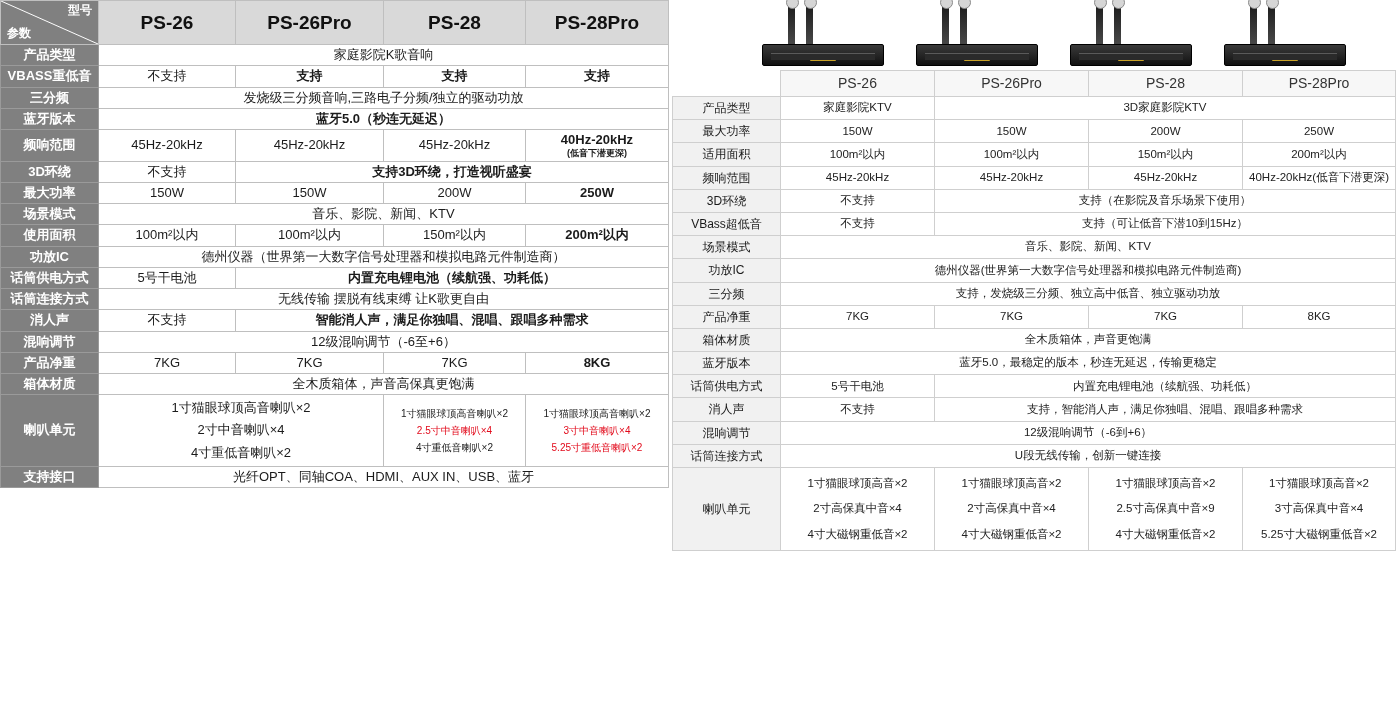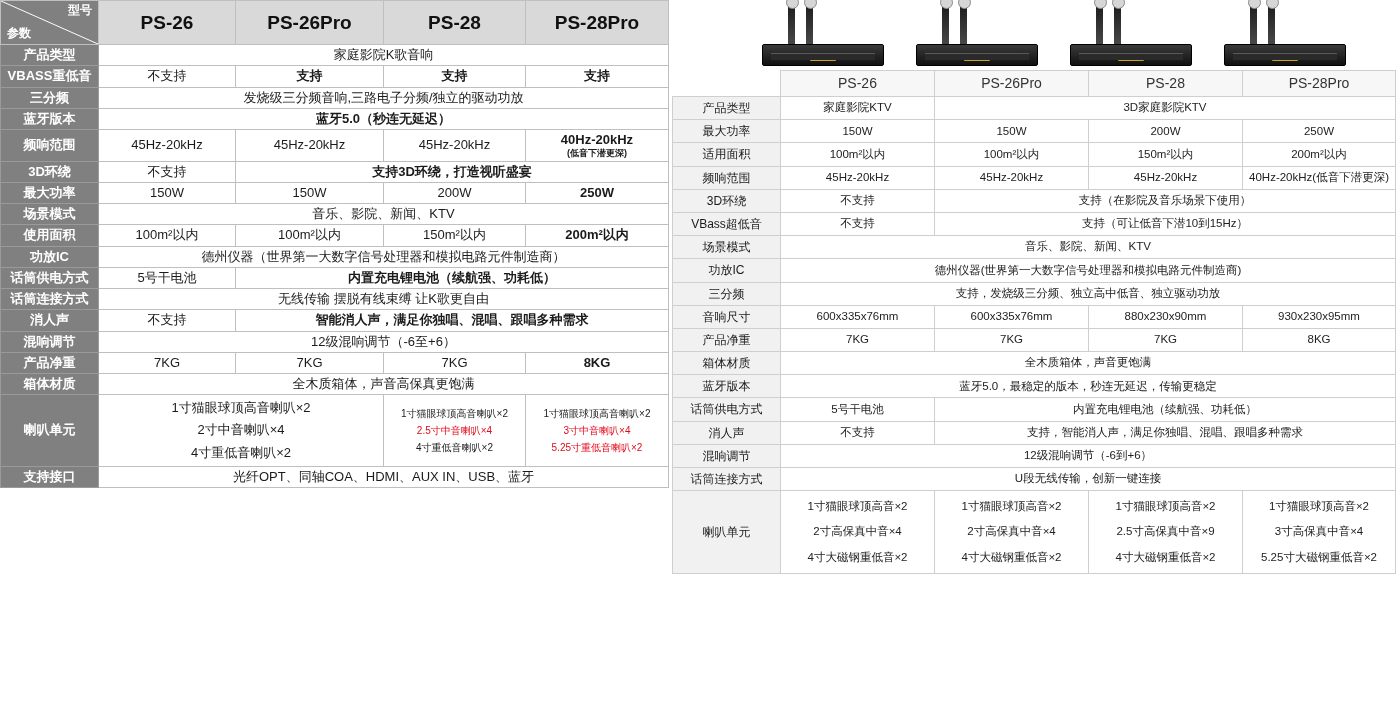--- a/index.html
+++ b/index.html
@@ -437,35 +437,20 @@
               <span class="mline">德州仪器(世界第一大数字信号处理器和模拟电路元件制造商)</span>
             </td>
           </tr>
           <tr>
             <td class="rlabel">三分频</td>
             <td colspan="4">
               <span class="mline">支持，发烧级三分频、独立高中低音、独立驱动功放</span>
             </td>
           </tr>
           <tr>
-            <td class="rlabel">音响尺寸</td>
-            <td colspan="1">
-              <span class="mline">600x335x76mm</span>
-            </td>
-            <td colspan="1">
-              <span class="mline">600x335x76mm</span>
-            </td>
-            <td colspan="1">
-              <span class="mline">880x230x90mm</span>
-            </td>
-            <td colspan="1">
-              <span class="mline">930x230x95mm</span>
-            </td>
-          </tr>
-          <tr>
             <td class="rlabel">产品净重</td>
             <td colspan="1">
               <span class="mline">7KG</span>
             </td>
             <td colspan="1">
               <span class="mline">7KG</span>
             </td>
             <td colspan="1">
               <span class="mline">7KG</span>
             </td>

